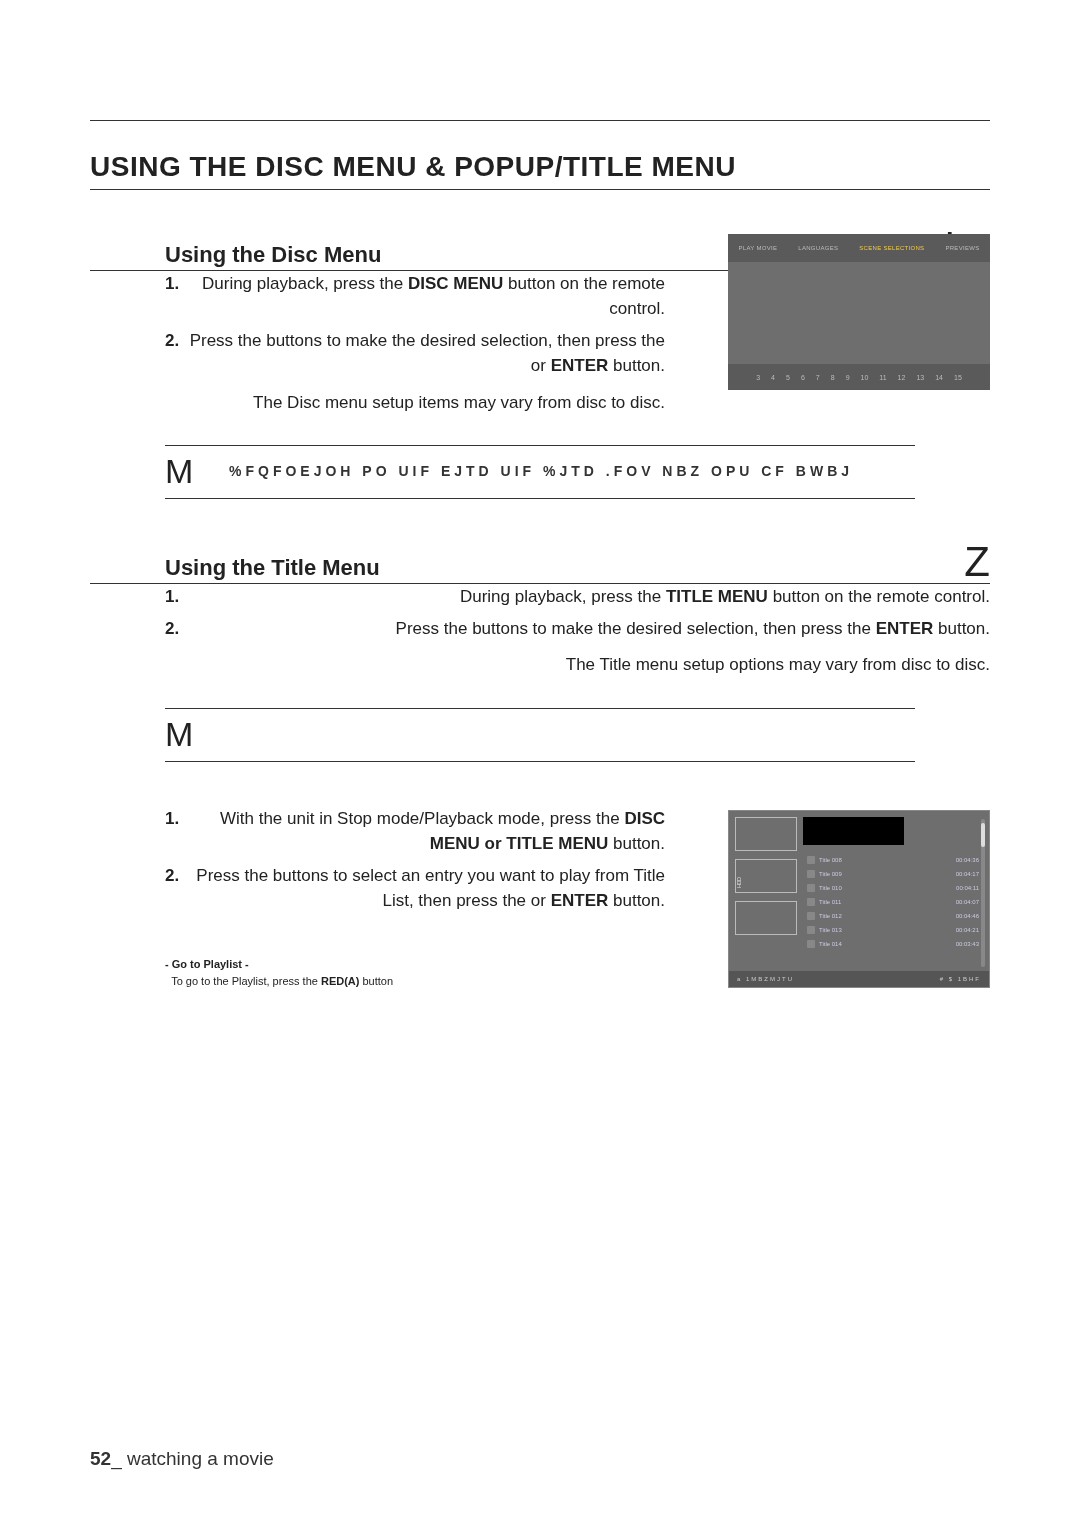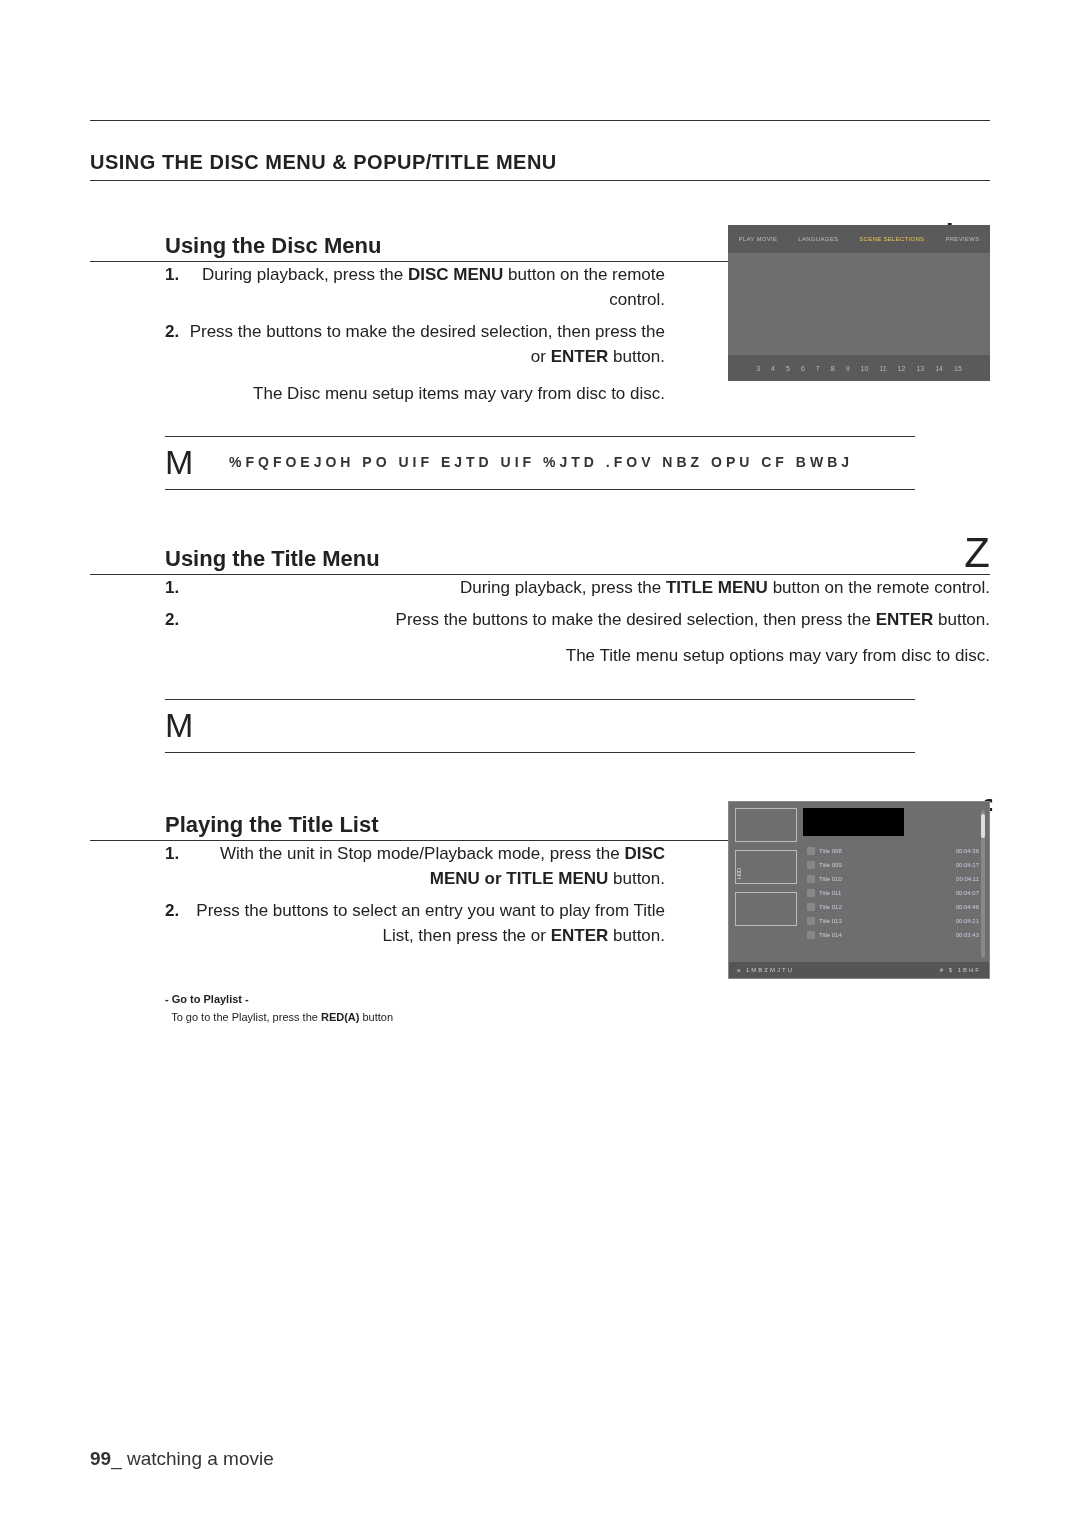--- a/index.html
+++ b/index.html
@@ -10,21 +10,21 @@
     font-family: Arial, Helvetica, sans-serif;
     color: #222;
     position: relative;
     padding: 120px 90px 0 90px;
   }
   .top-rule {
     border-top: 1px solid #333;
     margin-bottom: 30px;
   }
   h1.main {
-    font-size: 20px;
+    font-size: 28px;
     font-weight: bold;
     letter-spacing: 0.5px;
     border-bottom: 1.5px solid #333;
     padding-bottom: 6px;
     margin-bottom: 40px;
   }
   .section {
     margin-bottom: 30px;
     position: relative;
   }
@@ -279,24 +279,20 @@
       </li>
     </ol>
   </div>
 </div>
 
 <div class="note-block">
   <div class="m-glyph">M</div>
 </div>
 
 <div class="section" style="margin-top:44px;">
-  <div class="subhead-row">
-    <h2>Playing the Title List</h2>
-    <div class="side-glyph" style="font-size:46px; letter-spacing:-6px;">gf</div>
-  </div>
   <div class="body-col">
     <ol class="numbered">
       <li>
         <span class="num">1.</span>
         <span class="txt">
           <span>With the unit in Stop mode/Playback mode, press the </span><span class="bold">DISC MENU or TITLE MENU</span><span> button.</span>
         </span>
       </li>
       <li>
         <span class="num">2.</span>
@@ -381,14 +377,14 @@
 </div>
 
 <div class="go-to">
   <div class="head">- Go to Playlist -</div>
   <div>
     &nbsp;&nbsp;<span>To go to the Playlist, press the </span><span class="bold">RED(A)</span><span> button</span>
   </div>
 </div>
 
 <div class="footer">
-  <span class="pagenum">99</span><span>_ watching a movie</span>
+  <span class="pagenum">52</span><span>_ watching a movie</span>
 </div>
 
 </body></html>

